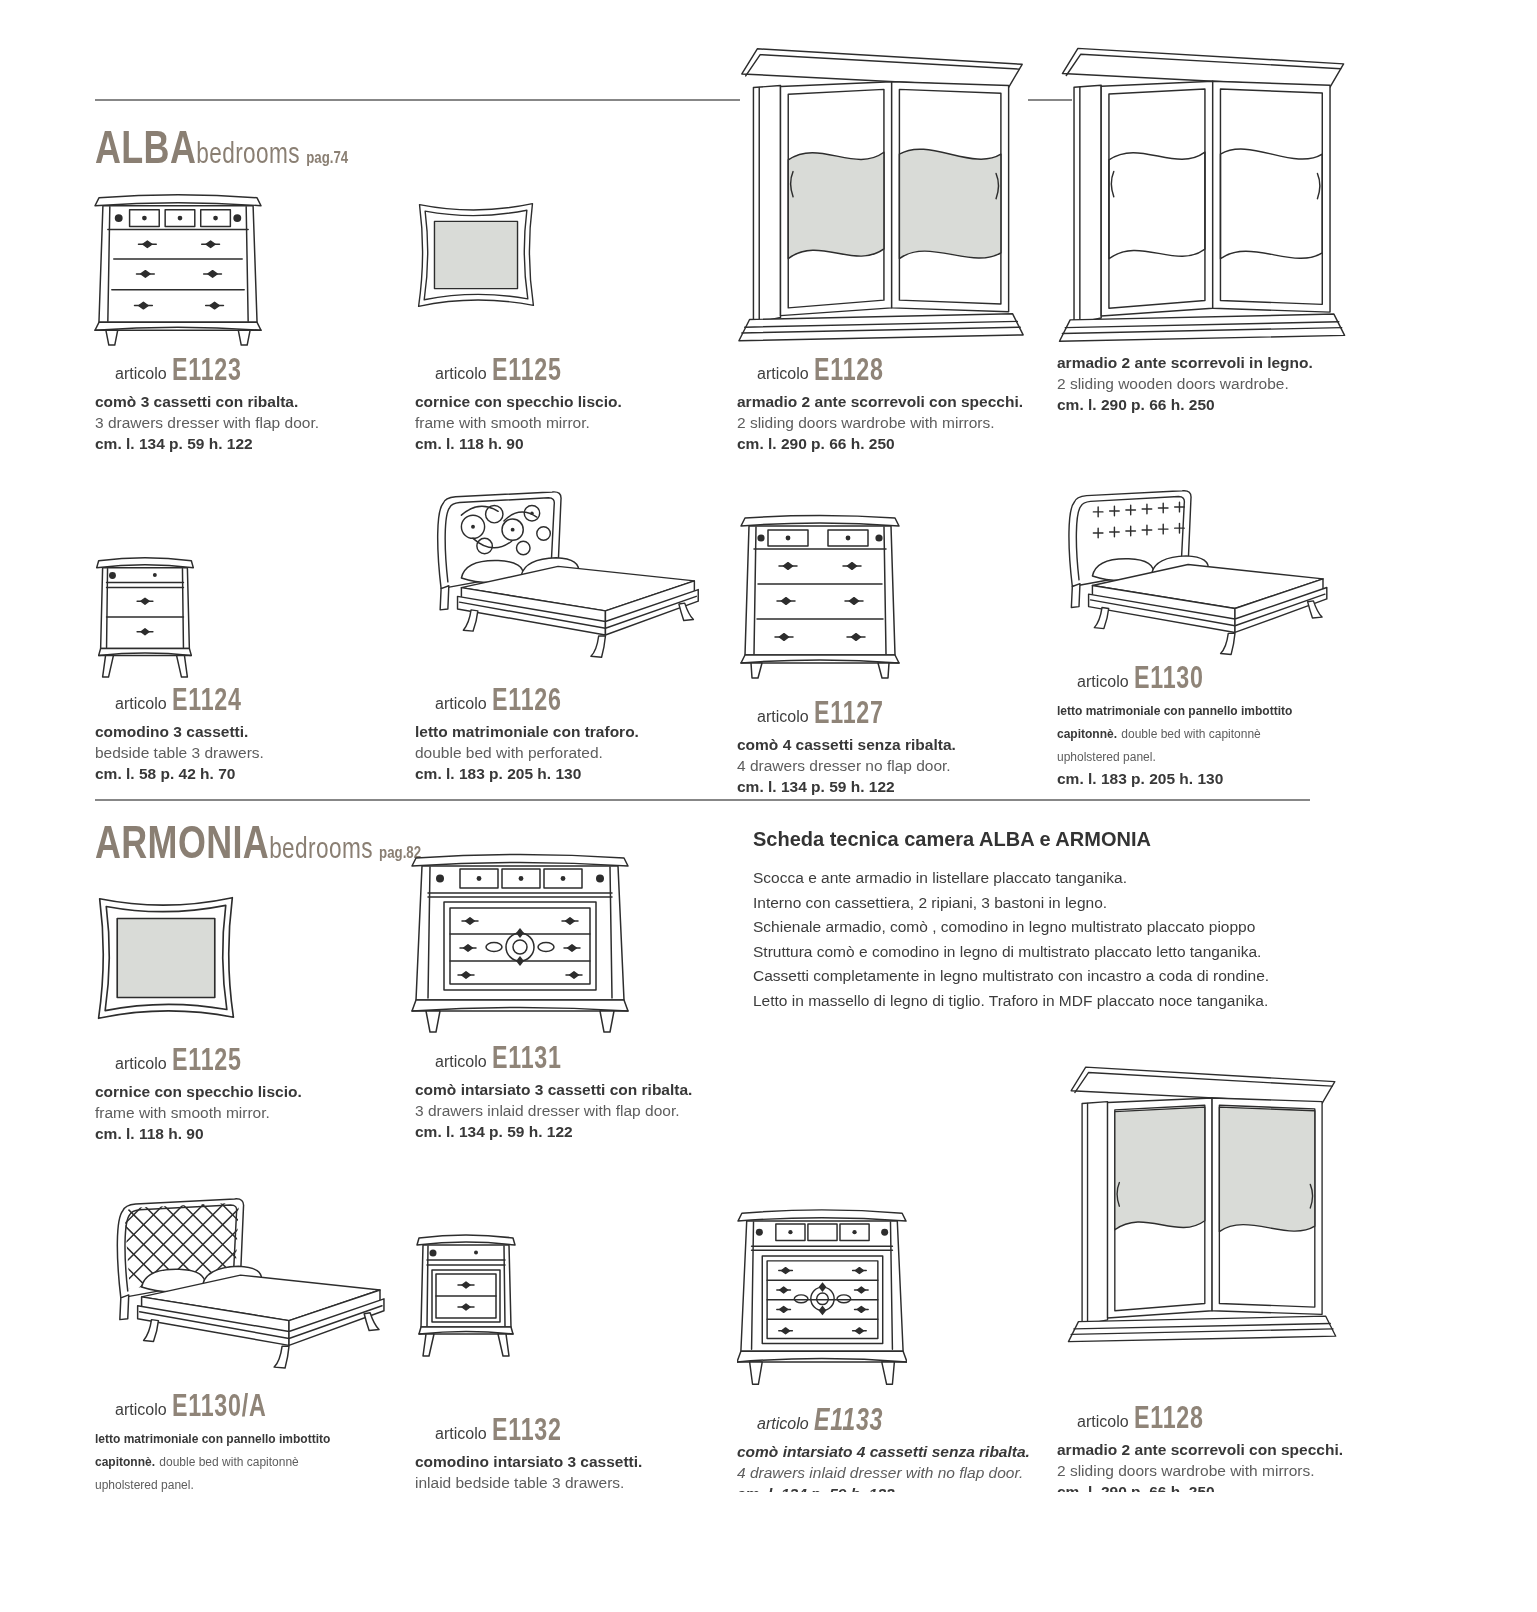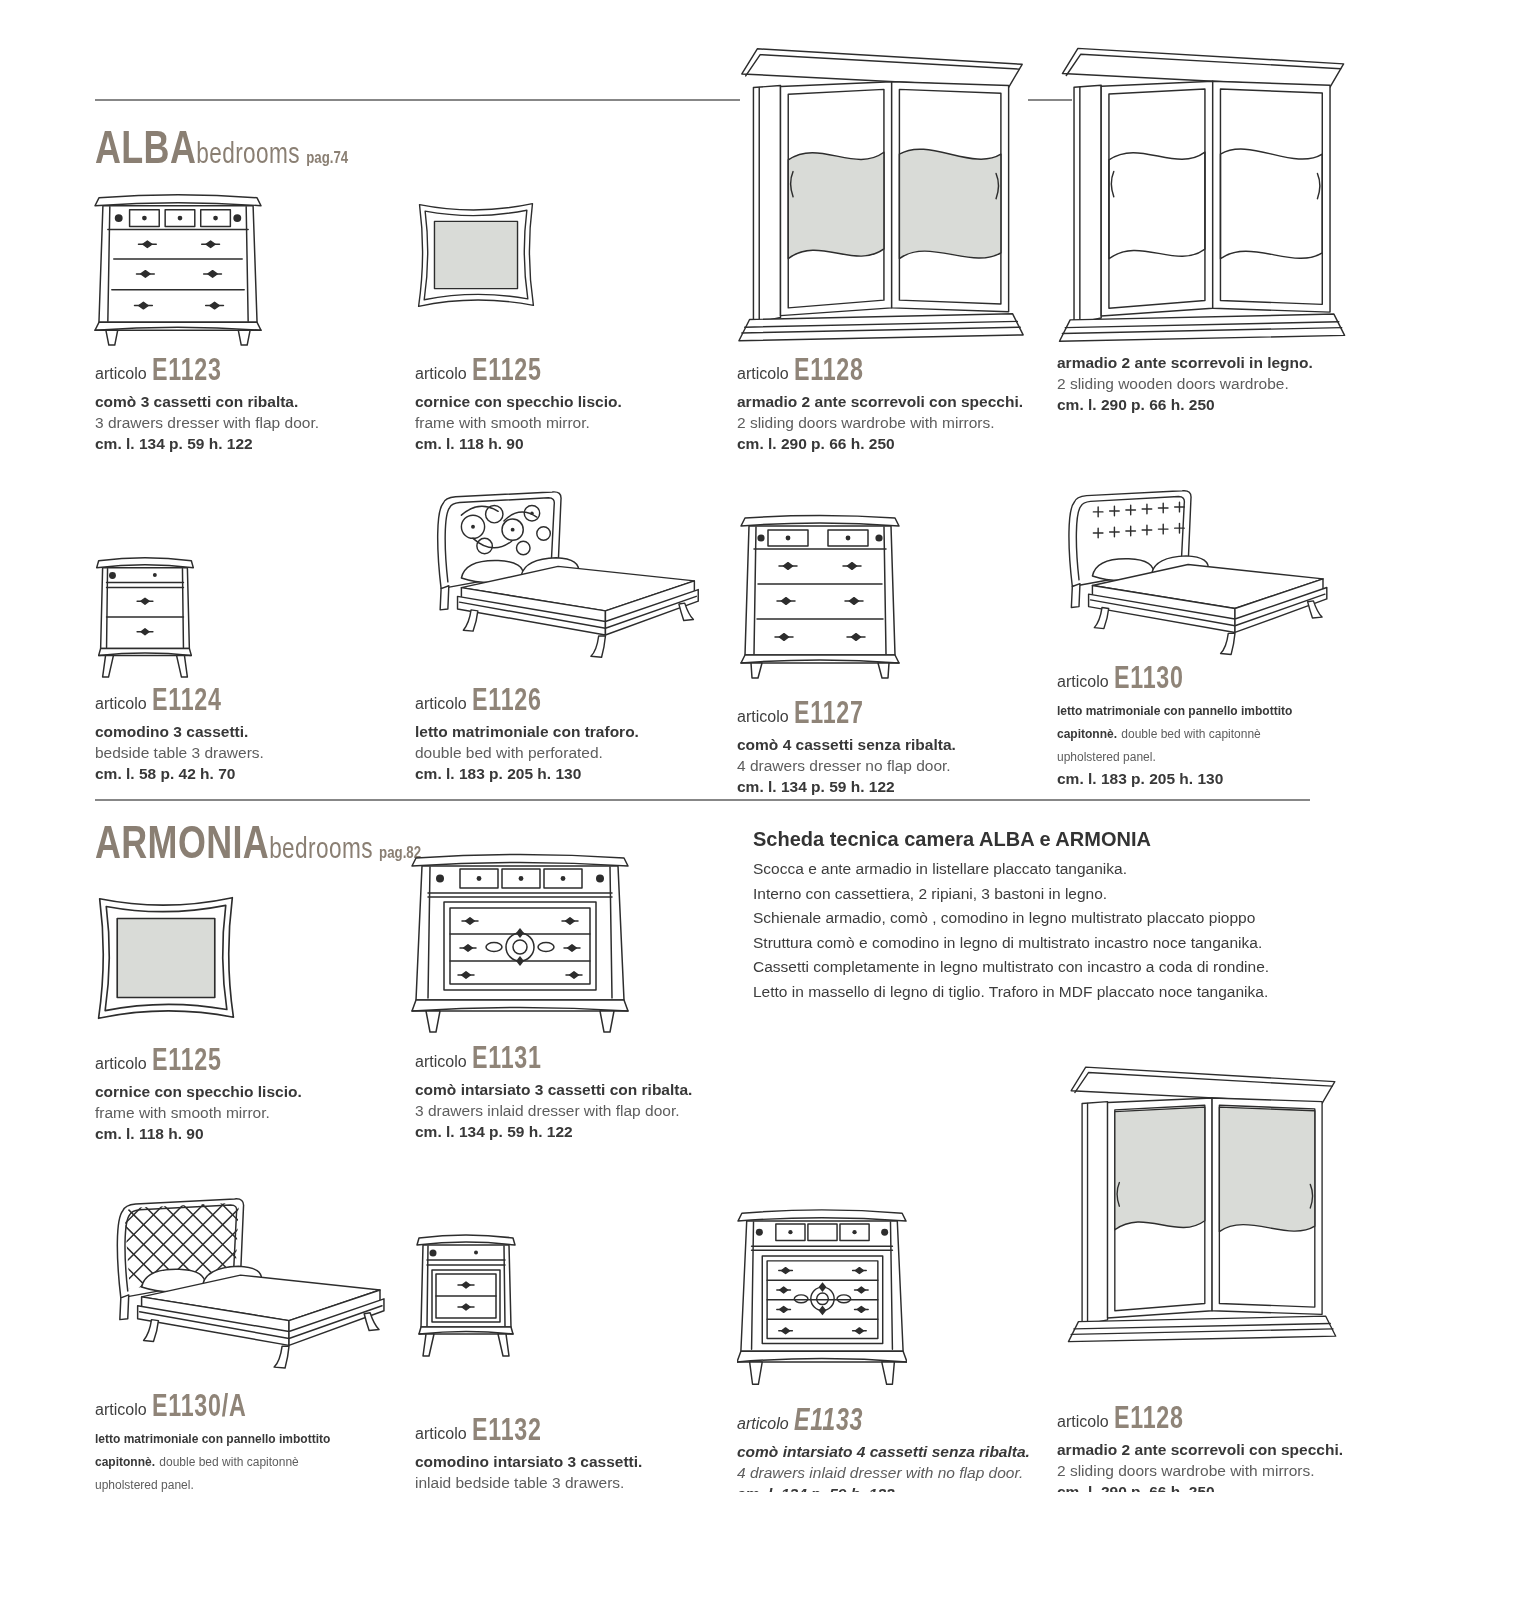--- a/index.html
+++ b/index.html
@@ -11,34 +11,34 @@
 
   
   .sec-head { position:absolute; color:#8a7f73; white-space:nowrap;
               transform:scaleX(0.78); transform-origin:0 100%; }
   .sec-title { font-size:46px; font-weight:bold; letter-spacing:0.5px; }
   .sec-sub   { font-size:29px; font-weight:normal; letter-spacing:0.5px; }
   .sec-ref   { font-size:17px; font-weight:bold; margin-left:8px; }
 
   
   .caption { position:absolute; }
-  .artline { white-space:nowrap; margin-bottom:3px; }
+  .artline { white-space:nowrap; margin-bottom:3px;margin-left:20px; }
   .lbl  { font-size:16px; color:#3e3e3e; }
   .code { display:inline-block; font-size:31px; font-weight:bold; color:#8f8478;
           letter-spacing:1px; transform:scaleX(0.75); transform-origin:0 78%;
           margin-left:5px; vertical-align:-1px; }
   .caption p { font-size:15.5px; line-height:21px; }
   .it   { font-weight:bold; color:#383838; }
   .en   { color:#5d5d5d; }
   .dims { font-weight:bold; color:#383838; }
   .mix .it, .mix .en { font-size:12px; }
 
   
   .tech { position:absolute; }
-  .tech-title { font-size:20px; font-weight:bold; color:#333; margin-bottom:6px; }
+  .tech-title { font-size:20px; font-weight:bold; color:#333; margin-bottom:15px; }
   .tech p.line { font-size:15.5px; color:#3c3c3c; line-height:24.5px; }
 
   .pagenum { position:absolute; font-size:20px; font-weight:bold; color:#1d4ed8; }
 
   
   .art { position:absolute; }
   .art svg { width:100%; height:100%; display:block; }
   .lineart { stroke:#2d2d2d; stroke-width:1.5; fill:none; stroke-linejoin:round; stroke-linecap:round; }
   .fillw  { fill:#ffffff; }
   .dark   { fill:#2d2d2d; stroke:none; }
@@ -314,21 +314,21 @@
   <div class="rule" style="left:95px; top:799px; width:1215px;"></div>
   <div class="sec-head" style="left:95px; top:815px;">
     <span class="sec-title">ARMONIA</span><span class="sec-sub">bedrooms</span><span class="sec-ref">pag.82</span>
   </div>
 
   <div class="tech" style="left:753px; top:828px; width:600px;">
     <div class="tech-title">Scheda tecnica camera ALBA e ARMONIA</div>
     <p class="line">Scocca e ante armadio in listellare placcato tanganika.</p>
     <p class="line">Interno con cassettiera, 2 ripiani, 3 bastoni in legno.</p>
     <p class="line">Schienale armadio, comò , comodino in legno multistrato placcato pioppo</p>
-    <p class="line">Struttura comò e comodino in legno di multistrato incastro noce tanganika.</p>
+    <p class="line">Struttura comò e comodino in legno di multistrato placcato letto tanganika.</p>
     <p class="line">Cassetti completamente in legno multistrato con incastro a coda di rondine.</p>
     <p class="line">Letto in massello di legno di tiglio. Traforo in MDF placcato noce tanganika.</p>
   </div>
 
   <div class="art" style="left:92px; top:888px; width:148px; height:140px;">
     <svg viewBox="0 0 135 120">
       <g class="lineart fillw">
         <path d="M7,6 Q67,18 128,5 Q121,60 129,114 Q67,102 6,115 Q14,60 7,6 Z"></path>
         <path d="M13,13 Q67,23 122,12 Q116,60 123,107 Q67,97 12,108 Q19,60 13,13 Z" fill="none"></path>
       </g>

